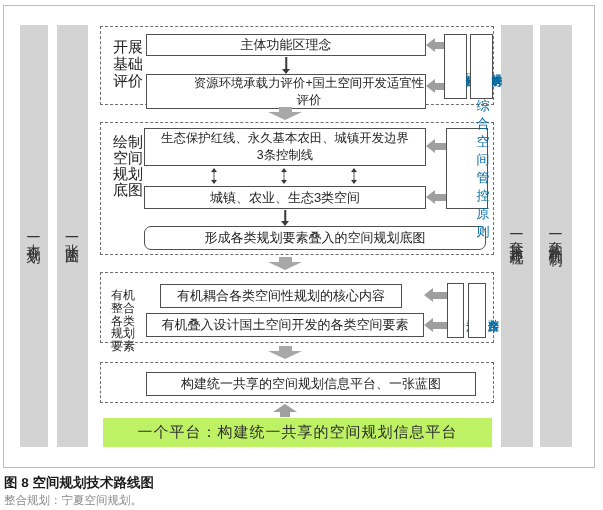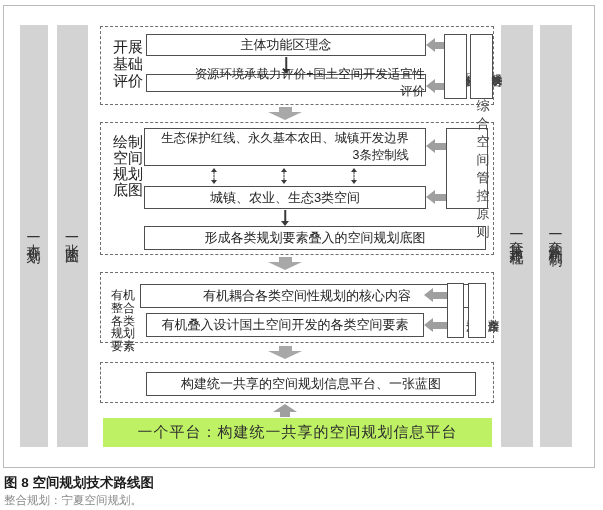--- a/index.html
+++ b/index.html
@@ -35,31 +35,31 @@
   }
   .sec-label {
     position:absolute; width:30px;
     font-size:15px; line-height:17px; color:#222;
     word-break:break-all; text-align:left;
   }
   .fbox {
     position:absolute;
     border:1.5px solid #4f4f4f; background:#ffffff;
     display:flex; align-items:center; justify-content:center;
-    text-align:right; font-size:13px; color:#232323; line-height:1.35;
+    text-align:center; font-size:13px; color:#232323; line-height:1.35;
   }
   .fbox.small-text { font-size:12.4px; }
   .vbox {
     position:absolute;
     border:1.5px solid #4f4f4f; background:#ffffff;
     display:flex; align-items:center; justify-content:center;
   }
   .vbox span {
     writing-mode:vertical-rl; text-orientation:upright;
-    font-size:10.8px; color:#404040; letter-spacing:0.5px;margin-left:32px;
+    font-size:10.8px; color:#0369a1; letter-spacing:0.5px;margin-left:32px;
   }
   .vbox.wrap2 span {
     writing-mode:horizontal-tb; font-size:13px; line-height:18px;
     width:28px; word-break:break-all; text-align:center; letter-spacing:0;
   }
   
   .thin-arrow { position:absolute; width:10px; }
   .thin-arrow .line { position:absolute; left:50%; transform:translateX(-50%); top:0; bottom:4px; width:1.5px; background:#3a3a3a; }
   .thin-arrow .tip { position:absolute; left:50%; transform:translateX(-50%); bottom:0; width:0; height:0;
     border-left:4px solid transparent; border-right:4px solid transparent; border-top:5.5px solid #3a3a3a; }
@@ -112,21 +112,21 @@
     <span>一套体制机制</span>
   </div>
 
   <div class="section" style="top:26px;height:79px;">
     <div class="sec-label" style="left:12px;top:11px;">开展基础评价</div>
     <div class="fbox" style="left:45px;top:7px;width:280px;height:22px;">主体功能区理念</div>
     <div class="thin-arrow" style="left:180px;top:30px;height:17px;">
         <div class="line"></div>
         <div class="tip"></div>
       </div>
-    <div class="fbox small-text" style="left:45px;top:47px;width:280px;height:18px;padding-left:46px;">资源环境承载力评价+国土空间开发适宜性评价</div>
+    <div class="fbox small-text" style="left:45px;top:47px;width:280px;height:35px;padding-left:46px;">资源环境承载力评价+国土空间开发适宜性评价</div>
     <div class="larrow" style="left:325px;top:11px;width:18px;">
         <div class="head"></div>
         <div class="stem"></div>
       </div>
     <div class="larrow" style="left:325px;top:52px;width:18px;">
         <div class="head"></div>
         <div class="stem"></div>
       </div>
     <div class="vbox" style="left:343px;top:7px;width:23px;height:65px;">
       <span>人口变化趋势</span>
@@ -157,42 +157,42 @@
     <div class="dbl-arrow" style="left:248px;top:45px;height:16px;">
         <div class="tip-up"></div>
         <div class="line"></div>
         <div class="tip-down"></div>
       </div>
     <div class="fbox" style="left:43px;top:63px;width:282px;height:23px;">城镇、农业、生态3类空间</div>
     <div class="thin-arrow" style="left:179px;top:87px;height:16px;">
         <div class="line"></div>
         <div class="tip"></div>
       </div>
-    <div class="fbox" style="left:43px;top:103px;width:342px;height:24px;">形成各类规划要素叠入的空间规划底图</div>
+    <div class="fbox" style="left:43px;top:103px;width:342px;height:24px;border-radius:7px;">形成各类规划要素叠入的空间规划底图</div>
     <div class="larrow" style="left:325px;top:16px;width:20px;">
         <div class="head"></div>
         <div class="stem"></div>
       </div>
     <div class="larrow" style="left:325px;top:67px;width:20px;">
         <div class="head"></div>
         <div class="stem"></div>
       </div>
     <div class="vbox wrap2" style="left:345px;top:5px;width:42px;height:81px;">
       <span>综合空间管控原则</span>
     </div>
   </div>
 
   <div class="varrow" style="left:268px;top:257px;">
       <div class="stem"></div>
       <div class="head"></div>
     </div>
 
   <div class="section" style="top:272px;height:71px;">
     <div class="sec-label" style="left:10px;top:16px;font-size:12px;line-height:12.8px;">有机整合各类规划要素</div>
-    <div class="fbox" style="left:39px;top:11px;width:334px;height:24px;">有机耦合各类空间性规划的核心内容</div>
+    <div class="fbox" style="left:59px;top:11px;width:242px;height:24px;">有机耦合各类空间性规划的核心内容</div>
     <div class="fbox" style="left:45px;top:40px;width:278px;height:24px;">有机叠入设计国土空间开发的各类空间要素</div>
     <div class="larrow" style="left:323px;top:15px;width:23px;">
         <div class="head"></div>
         <div class="stem"></div>
       </div>
     <div class="larrow" style="left:323px;top:45px;width:23px;">
         <div class="head"></div>
         <div class="stem"></div>
       </div>
     <div class="vbox" style="left:346px;top:10px;width:17px;height:55px;">

